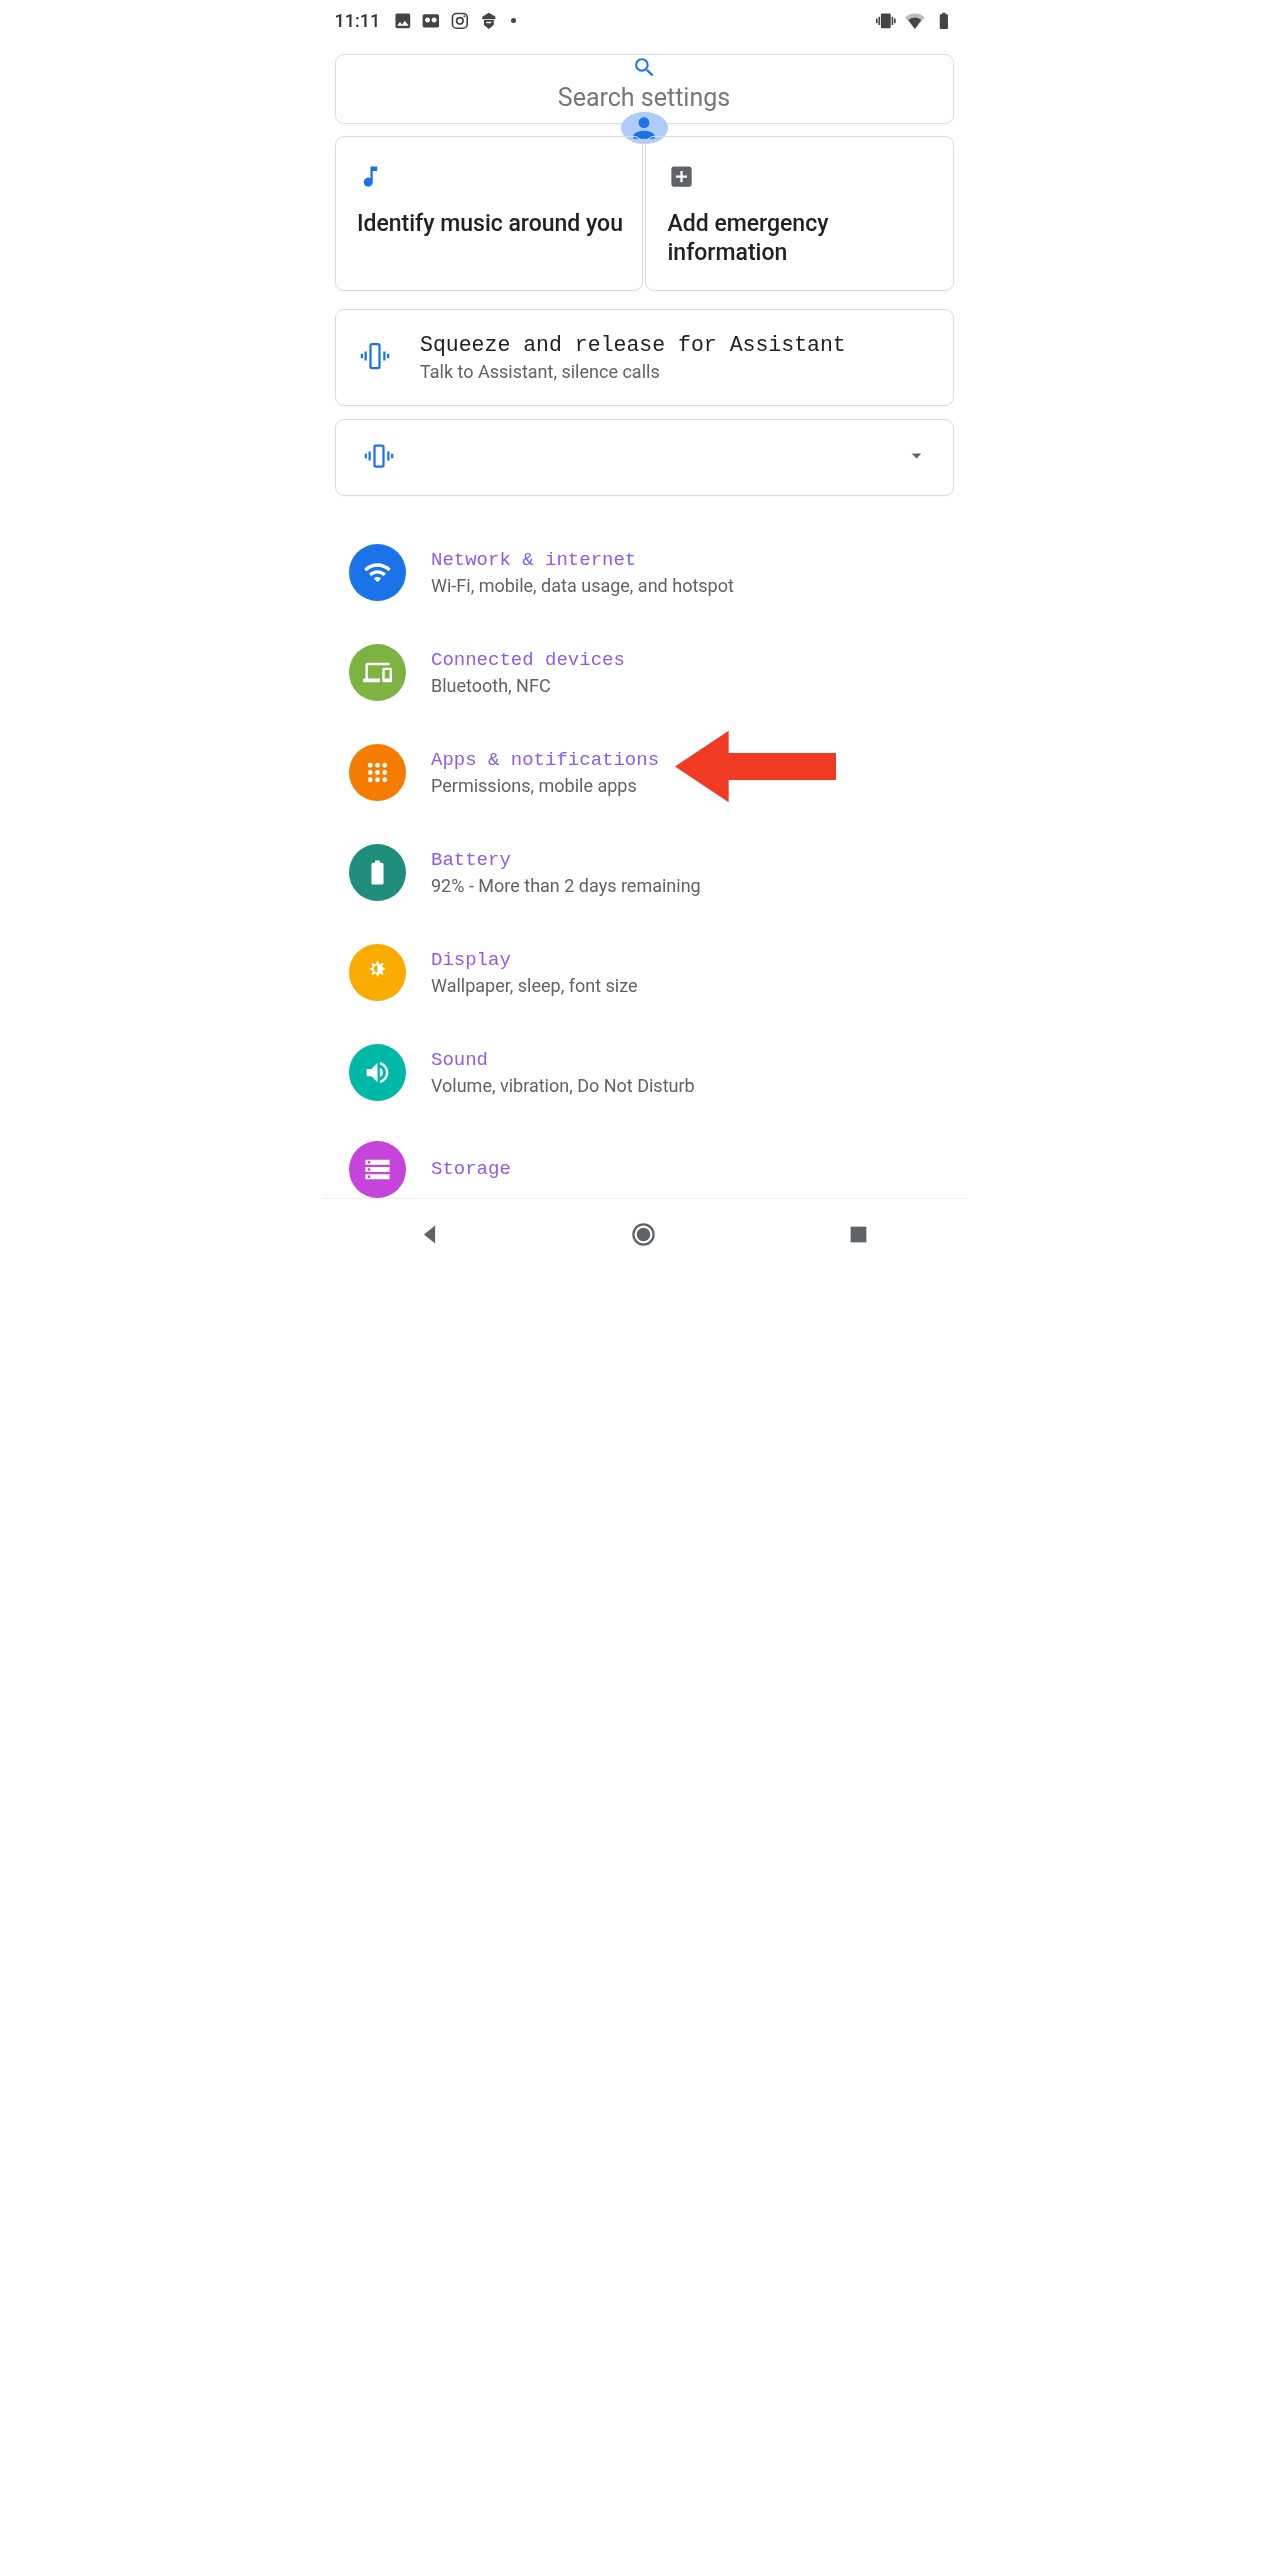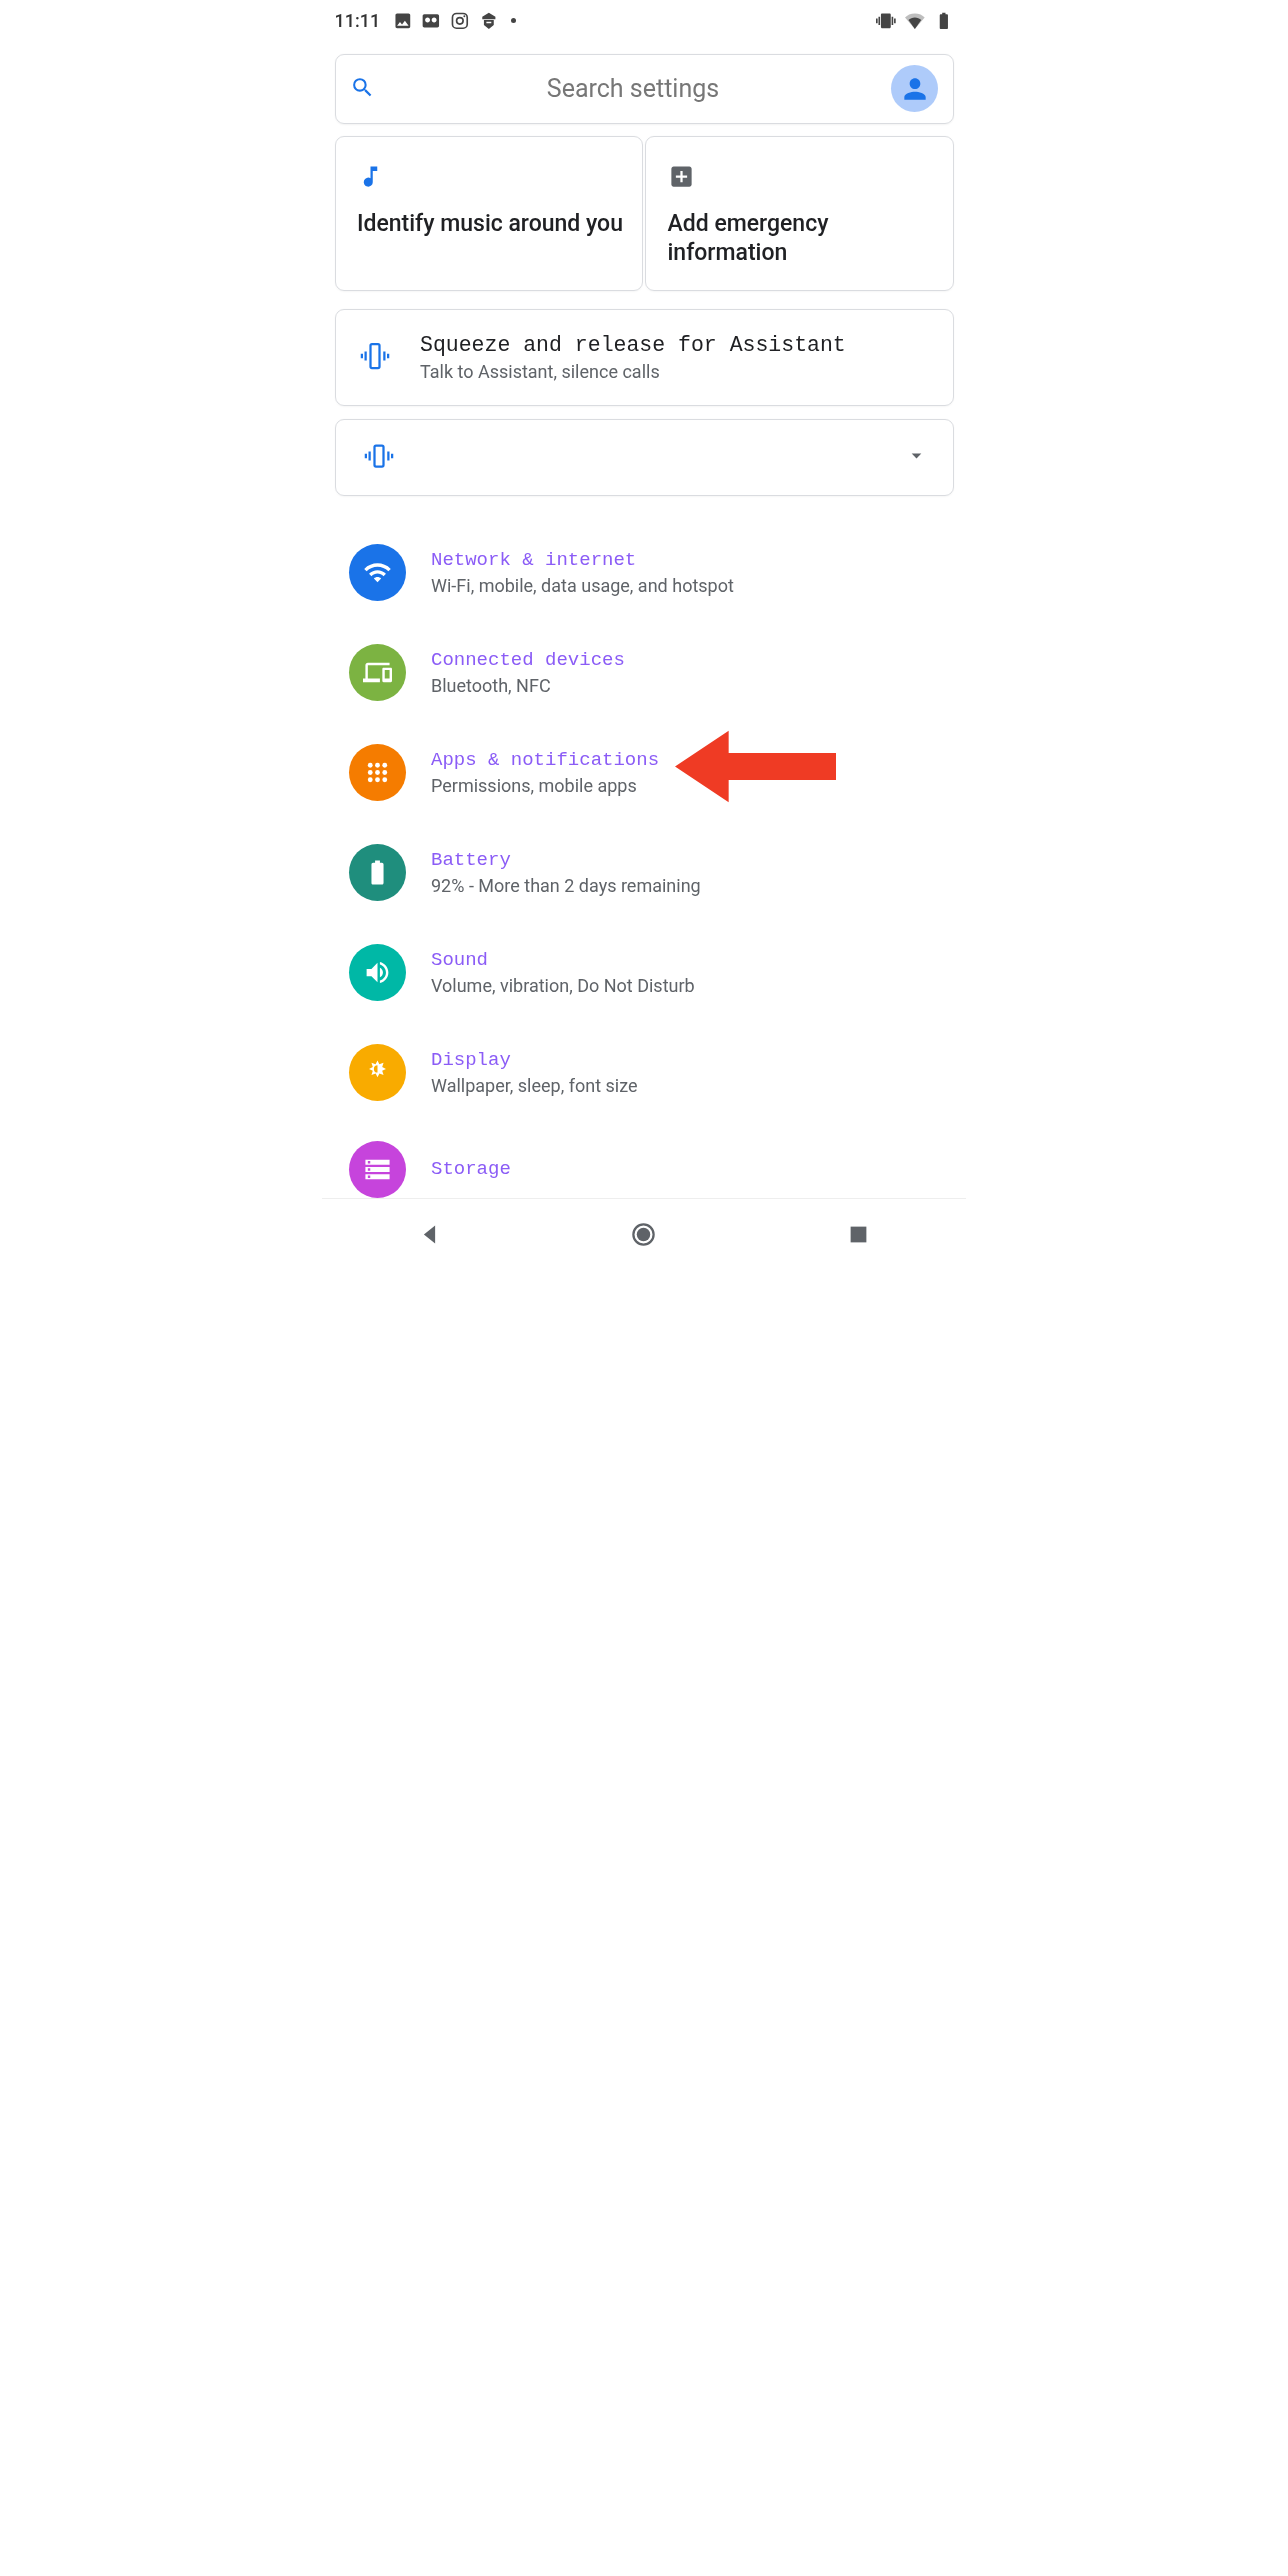--- a/index.html
+++ b/index.html
@@ -9,21 +9,21 @@
   .status-bar { display:flex; align-items:center; height:41px; padding:0 12.5px; color:#444;justify-content:center; }
   .status-left { display:flex; align-items:center; gap:12.5px; }
   .clock { font-size:18px; font-weight:500; color:#333; }
   .status-icons-left { display:flex; align-items:center; gap:9px; }
   .status-right { margin-left:auto; display:flex; align-items:center; gap:9px; }
   .sicon { width:19.7px; height:19.7px; display:flex; align-items:center; justify-content:center; }
   .sicon svg { width:19.7px; height:19.7px; fill:#444; }
   .dot { width:5.4px; height:5.4px; background:#444; border-radius:50%; margin-left:3.6px; }
   
   .search-bar { margin:12.5px 12.5px 0 12.5px; height:70px; border:0.9px solid #dadce0; border-radius:9px;
-    display:flex; align-items:center; padding:0 14.3px; box-shadow:0 0.9px 1.8px rgba(0,0,0,0.05); }
+    display:flex; align-items:center; padding:0 14.3px; box-shadow:0 0.9px 1.8px rgba(0,0,0,0.05);flex-direction:column; }
   .search-icon svg { width:25px; height:25px; fill:#1a73e8; }
   .search-text { flex:1; text-align:center; font-size:25px; color:#777; }
   .avatar { width:47px; height:47px; border-radius:50%; background:#aecbfa; display:flex; align-items:center; justify-content:center; }
   .avatar svg { width:32px; height:32px; fill:#1a73e8; }
   
   .cards-row { display:flex; gap:2px; margin:12.5px 12.5px 0 12.5px; }
   .card { flex:1; border:0.9px solid #dadce0; border-radius:9px; padding:19.7px 18px 23px 21.5px; min-height:152px;
     display:flex; flex-direction:column; box-shadow:0 0.9px 1.8px rgba(0,0,0,0.04); }
   .card-icon { height:39px; display:flex; align-items:center; }
   .card-icon svg { width:27px; height:27px; }
@@ -232,40 +232,40 @@
             <path d="M15.67 4H14V2h-4v2H8.33C7.6 4 7 4.6 7 5.33v15.33C7 21.4 7.6 22 8.33 22h7.33C16.4 22 17 21.4 17 20.67V5.33C17 4.6 16.4 4 15.67 4z"></path>
           </svg>
     </div>
     <div class="setting-text">
       <div class="setting-title">Battery</div>
       <div class="setting-sub">92% - More than 2 days remaining</div>
     </div>
   </div>
 
   <div class="setting-row">
+    <div class="setting-icon" style="background:#f9ab00">
+      <svg viewBox="0 0 24 24">
+            <path d="M12 2l1.5 3.1L17 4l-1.1 3.4L19 9l-3.1 1.5L17 14l-3.4-1.1L12 16l-1.5-3.1L7 14l1.1-3.4L5 9l3.1-1.5L7 4l3.4 1.1L12 2zm0 4a3 3 0 100 6V6z"></path>
+          </svg>
+    </div>
+    <div class="setting-text">
+      <div class="setting-title">Display</div>
+      <div class="setting-sub">Wallpaper, sleep, font size</div>
+    </div>
+  </div>
+
+  <div class="setting-row">
     <div class="setting-icon" style="background:#00b8a6">
       <svg viewBox="0 0 24 24">
             <path d="M3 9v6h4l5 5V4L7 9H3zm13.5 3c0-1.77-1.02-3.29-2.5-4.03v8.05c1.48-.73 2.5-2.25 2.5-4.02zM14 3.23v2.06c2.89.86 5 3.54 5 6.71s-2.11 5.85-5 6.71v2.06c4.01-.91 7-4.49 7-8.77s-2.99-7.86-7-8.77z"></path>
           </svg>
     </div>
     <div class="setting-text">
       <div class="setting-title">Sound</div>
       <div class="setting-sub">Volume, vibration, Do Not Disturb</div>
-    </div>
-  </div>
-
-  <div class="setting-row">
-    <div class="setting-icon" style="background:#f9ab00">
-      <svg viewBox="0 0 24 24">
-            <path d="M12 2l1.5 3.1L17 4l-1.1 3.4L19 9l-3.1 1.5L17 14l-3.4-1.1L12 16l-1.5-3.1L7 14l1.1-3.4L5 9l3.1-1.5L7 4l3.4 1.1L12 2zm0 4a3 3 0 100 6V6z"></path>
-          </svg>
-    </div>
-    <div class="setting-text">
-      <div class="setting-title">Display</div>
-      <div class="setting-sub">Wallpaper, sleep, font size</div>
     </div>
   </div>
 
   <div class="setting-row" style="min-height:54px; padding-bottom:0; overflow:hidden;align-items:center;">
     <div class="setting-icon" style="background:#c644dc">
       <svg viewBox="0 0 24 24">
             <path d="M2 20h20v-4H2v4zm2-3h2v2H4v-2zM2 4v4h20V4H2zm4 3H4V5h2v2zm-4 7h20v-4H2v4zm2-3h2v2H4v-2z"></path>
           </svg>
     </div>
     <div class="setting-text">

